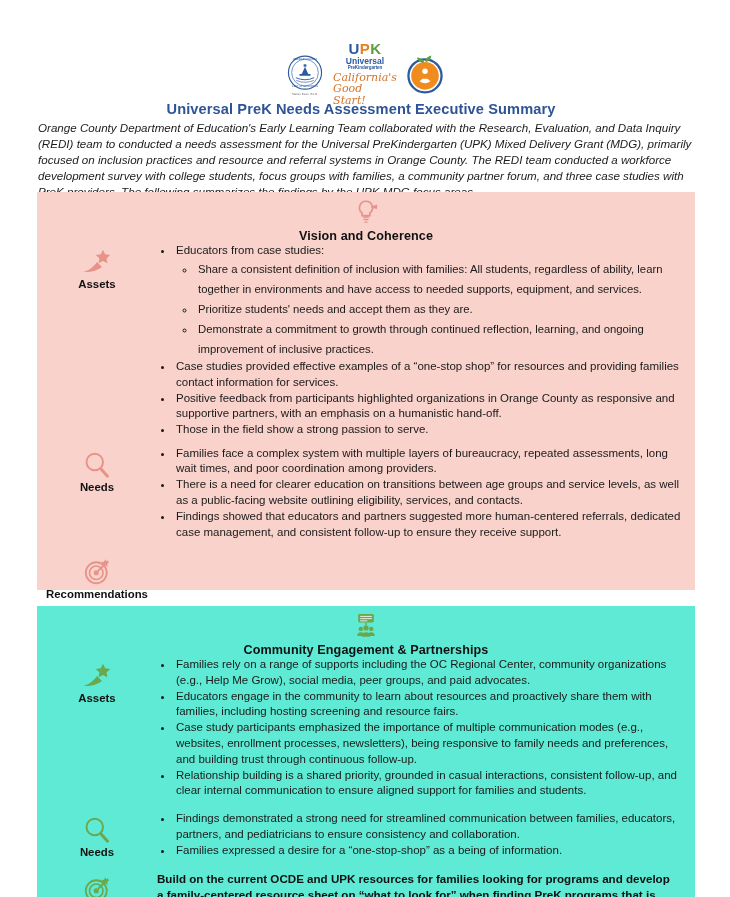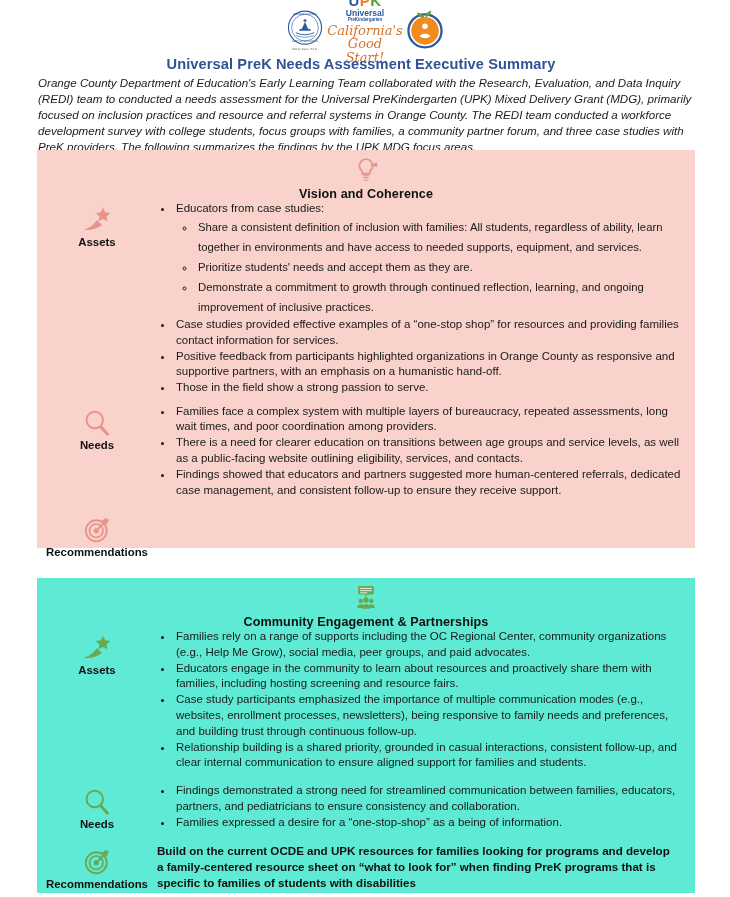--- a/index.html
+++ b/index.html
@@ -20,32 +20,33 @@
     height: 897px;
     background: #fff;
   }
 
   
   .logos {
     display: flex;
     justify-content: center;
     align-items: center;
     gap: 12px;
-    padding-top: 3px;
+    padding-top: 20px;
     height: 52px;
+    margin-top: 28px;
   }
   .logo-seal { width: 46px; height: 46px; }
   .logo-upk  { width: 50px; height: 48px; display:flex; flex-direction:column; align-items:center; justify-content:center; }
   .upk-word { font-size: 15px; font-weight: bold; letter-spacing: 0.5px; line-height: 1; }
   .upk-u { color: #2c5aa0; }
   .upk-p { color: #e8821e; }
   .upk-k { color: #5a9e3d; }
   .upk-sub1 { font-size: 8.5px; font-weight: bold; color: #2c5aa0; line-height: 1.05; margin-top: 1px; }
   .upk-sub2 { font-size: 4.6px; font-weight: bold; color: #2c5aa0; line-height: 1; letter-spacing: -0.1px;}
-  .upk-sub3 { font-size: 13px; color: #d4742a; font-family: "DejaVu Serif", serif; font-style: italic; line-height: 1.05; margin-top: 1px; text-align:center;}
+  .upk-sub3 { font-size: 11px; color: #d4742a; font-family: "DejaVu Serif", serif; font-style: italic; line-height: 1.05; margin-top: 1px; text-align:left;}
   .logo-orange { width: 46px; height: 46px; }
 
   
   .doc-title {
     text-align: center;
     color: #2f5496;
     font-size: 14.6px;
     font-weight: bold;
     letter-spacing: 0.1px;
     margin: 1px 8px 3px 0;
@@ -59,21 +60,21 @@
     font-style: italic;
   }
 
   
   .panel {
     position: absolute;
     left: 37px;
     width: 658px;
     box-sizing: border-box;
   }
-  .panel-pink  { top: 150px; height: 398px; background: #f8d2cb; }
+  .panel-pink  { top: 164px; height: 398px; background: #f8d2cb; }
   .panel-green { top: 578px; height: 315px; background: #5eead4; }
 
   .panel-head {
     text-align: center;
     padding-top: 6px;
   }
   .panel-head-title {
     font-size: 12.6px;
     font-weight: bold;
     color: #111;

